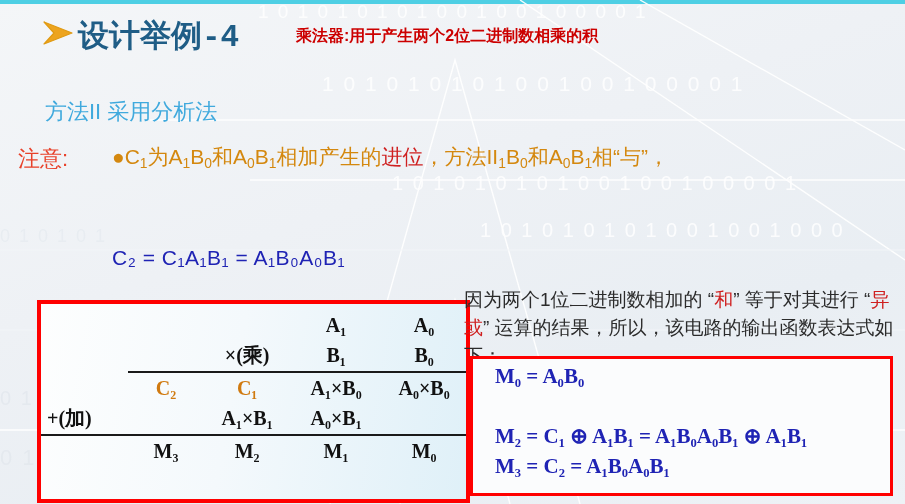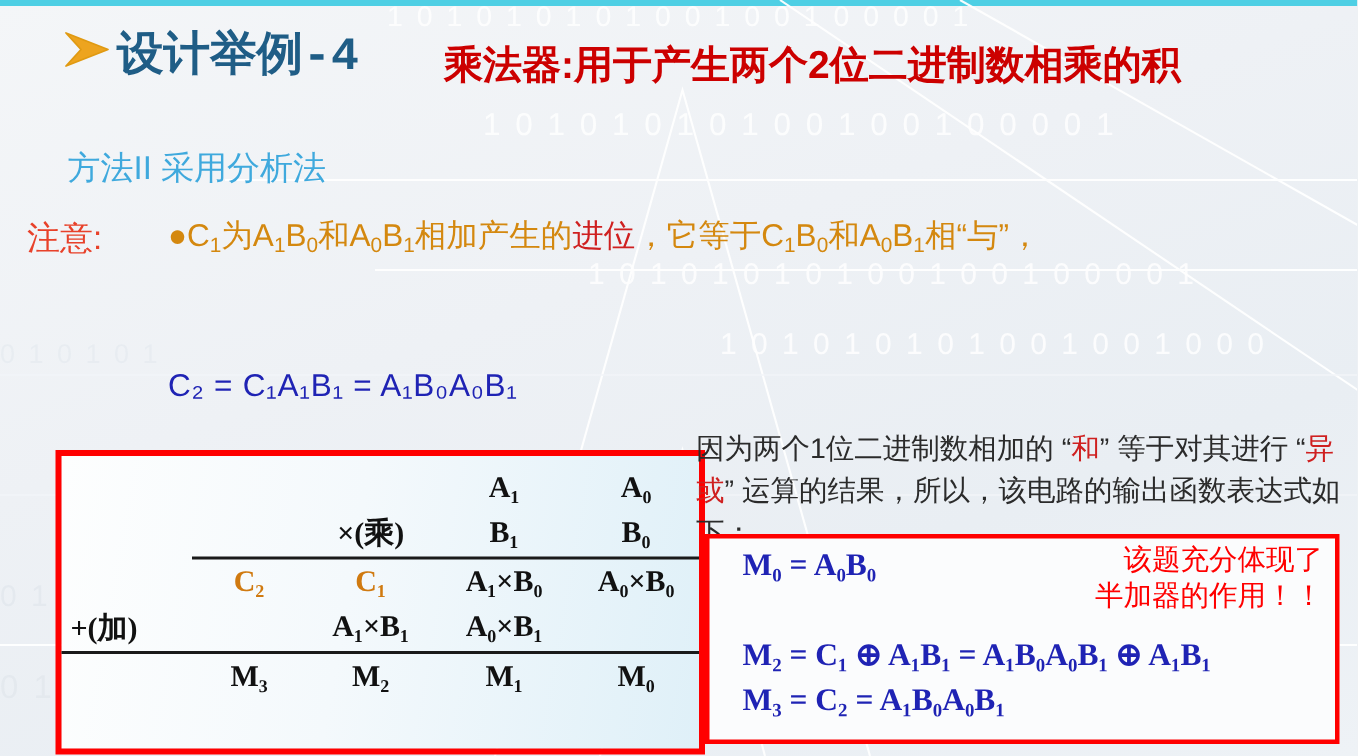--- a/index.html
+++ b/index.html
@@ -75,21 +75,21 @@
     left: 78px; top: 7px;
     font-size: 31px;
     font-weight: bold;
     color: #1f5d86;
     letter-spacing: 0px;
     font-family: Liberation Mono, monospace;
   }
   .hdr-sub {
     position: absolute;
     left: 296px; top: 18px;
-    font-size: 26px;
+    font-size: 16px;
     font-weight: bold;
     color: #cc0000;
     font-family: "Liberation Sans", sans-serif;
   }
 
   
   .method {
     position: absolute;
     left: 45px; top: 97px;
     font-size: 22px;
@@ -249,21 +249,21 @@
     </svg>
     <div class="hdr-title">设计举例-4</div>
     <div class="hdr-sub">乘法器:用于产生两个2位二进制数相乘的积</div>
   </div>
 
   <div class="method">方法II 采用分析法</div>
 
   <div class="note-label">注意:</div>
 
   <div class="note-line note-l1">
-    <span>●C</span><sub>1</sub><span>为A</span><sub>1</sub><span>B</span><sub>0</sub><span>和A</span><sub>0</sub><span>B</span><sub>1</sub><span>相加产生的</span><span class="hl-red">进位</span><span>，它等于C</span><sub>1</sub><span>B</span><sub>0</sub><span>和A</span><sub>0</sub><span>B</span><sub>1</sub><span>相“与”，</span>
+    <span>●C</span><sub>1</sub><span>为A</span><sub>1</sub><span>B</span><sub>0</sub><span>和A</span><sub>0</sub><span>B</span><sub>1</sub><span>相加产生的</span><span class="hl-red">进位</span><span>，方法II</span><sub>1</sub><span>B</span><sub>0</sub><span>和A</span><sub>0</sub><span>B</span><sub>1</sub><span>相“与”，</span>
   </div>
 
 
 
   <div class="note-line note-l4">
     <span class="formula-blue">C₂ = C₁A₁B₁ = A₁B₀A₀B₁</span>
   </div>
 
   <div class="table-box">
     <table class="mtable">
@@ -319,19 +319,15 @@
   </div>
 
   <div class="rtext">
     <span>因为两个1位二进制数相加的 “</span><span class="hl-red">和</span><span>” 等于对其进行 “</span><span class="hl-red">异或</span><span>” 运算的结果，所以，该电路的输出函数表达式如下：</span>
   </div>
 
   <div class="fbox">
     <div class="fline f0">M₀ = A₀B₀</div>
     <div class="fline f2">M₂ = C₁ ⊕ A₁B₁ = A₁B₀A₀B₁ ⊕ A₁B₁</div>
     <div class="fline f3">M₃ = C₂ = A₁B₀A₀B₁</div>
-    <div class="fnote">
-      <div>该题充分体现了</div>
-      <div>半加器的作用！！</div>
-    </div>
   </div>
 
 </div>
 
 </body></html>

